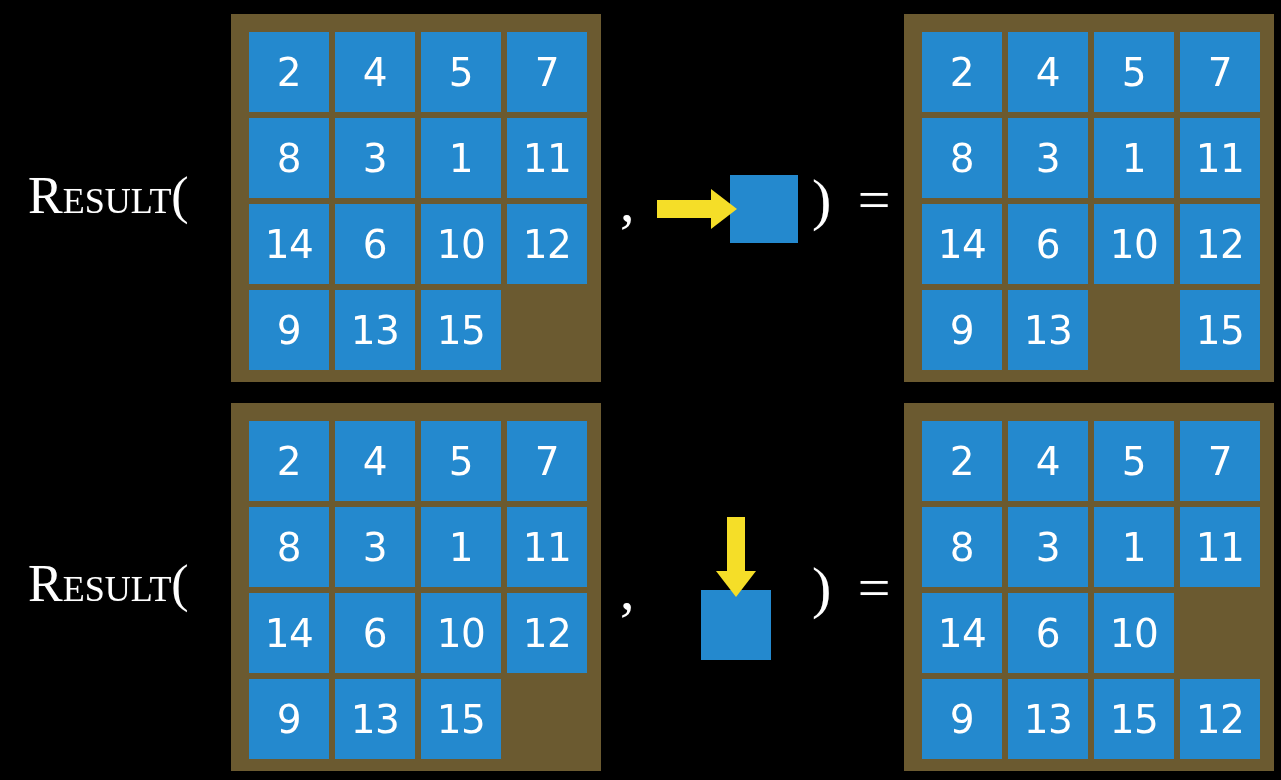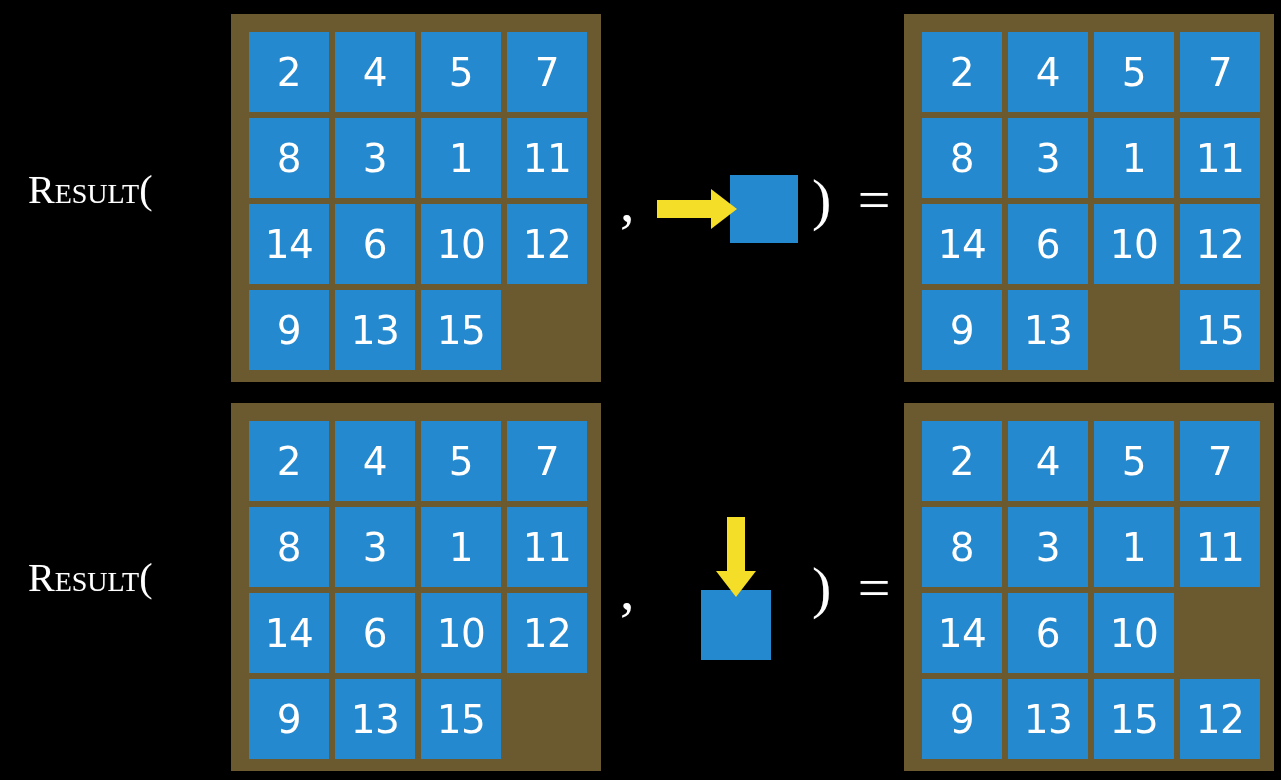--- a/index.html
+++ b/index.html
@@ -72,21 +72,21 @@
 
   
   .mathtext {
     position: absolute;
     color: #FFFFFF;
     font-family: "Liberation Serif", "DejaVu Serif", serif;
     white-space: nowrap;
     text-shadow: 0 0 1px rgba(255,255,255,0.25);
   }
   .result-label {
-    font-size: 40px;
+    font-size: 52px;
     font-variant: small-caps;
     letter-spacing: 0px;
   }
   #result-label-1 { left: 28px;  top: 166px; }
   #result-label-2 { left: 28px;  top: 554px; }
 
   .comma {
     font-size: 58px;
   }
   #comma-1 { left: 620px; top: 168px; }

